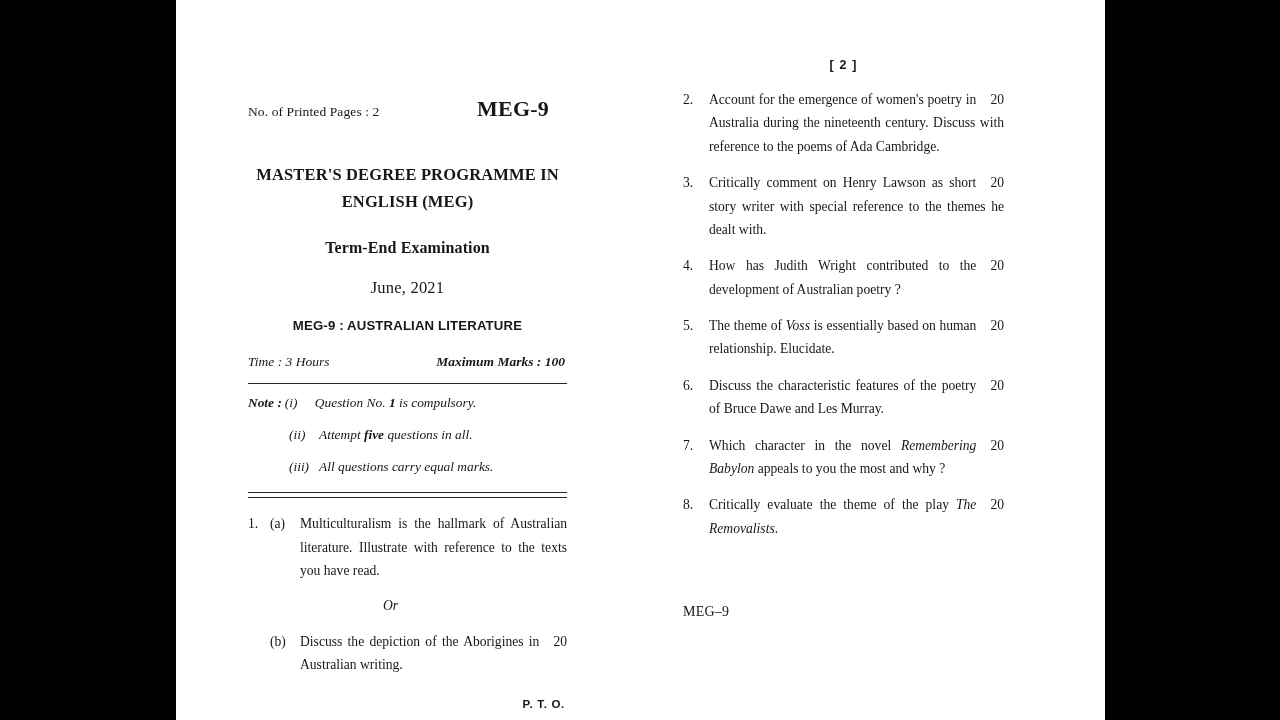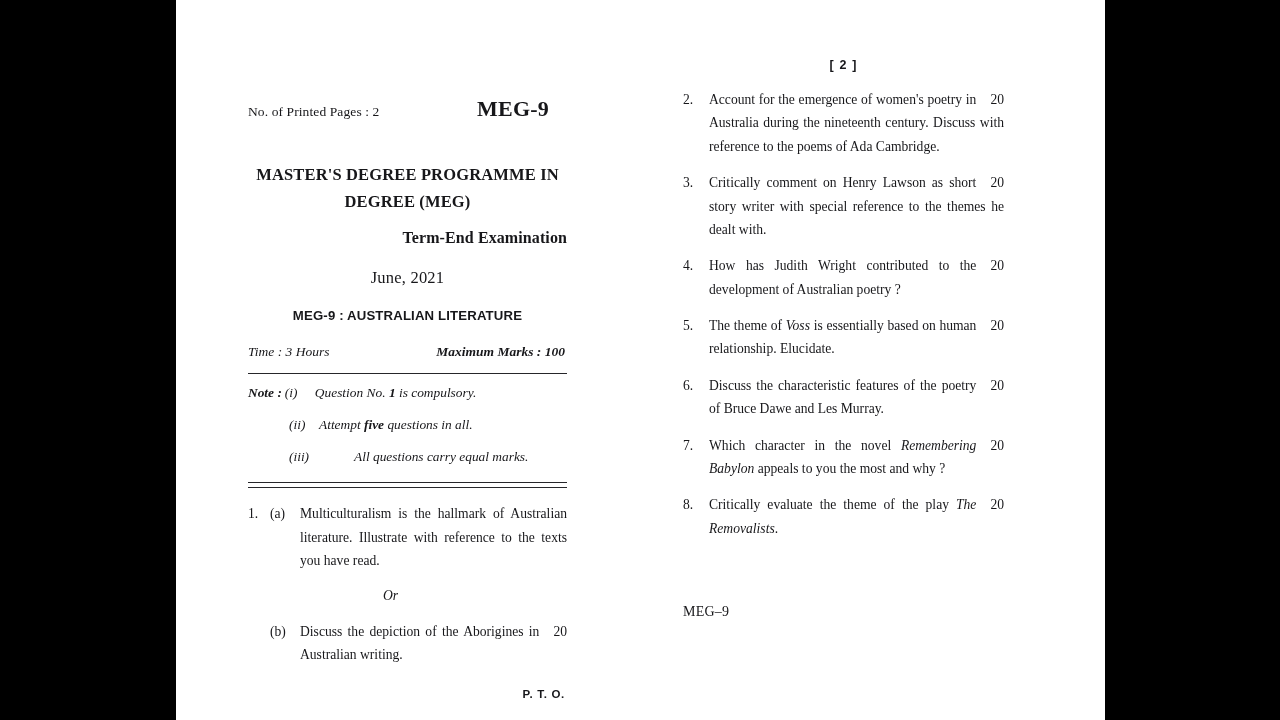--- a/index.html
+++ b/index.html
@@ -59,22 +59,22 @@
 
   .prog-title {
     margin-top: 32px;
     text-align: center;
     font-size: 16.5px;
     font-weight: bold;
     line-height: 1.62;
     letter-spacing: .15px;
   }
   .exam-line {
-    margin-top: 10px;
-    text-align: right;
+    margin-top: 20px;
+    text-align: center;
     font-size: 16px;
     font-weight: bold;
     line-height: 1.6;
     letter-spacing: .1px;
   }
   .session-line {
     margin-top: 17px;
     text-align: center;
     font-size: 16.5px;
     font-weight: normal;
@@ -121,21 +121,21 @@
     margin-top: 9px;
     font-size: 13.4px;
     font-style: italic;
     line-height: 1.42;
   }
   .note-row {
     display: flex;
     align-items: flex-start;
     margin-bottom: 13px;
   }
-  .note-row:last-child { margin-bottom: 16px; gap: 35px; }
+  .note-row:last-child { margin-bottom: 16px; }
   .note-label {
     font-weight: bold;
     font-style: italic;
     white-space: nowrap;
     padding-right: 3px;
   }
   .note-marker {
     width: 30px;
     flex: 0 0 30px;
     font-style: italic;
@@ -232,21 +232,21 @@
 
     <div class="col-left">
 
       <div class="printed-row">
         <div class="printed-pages">No. of Printed Pages : 2</div>
         <div class="course-code-top">MEG-9</div>
       </div>
 
       <div class="prog-title">
         <div>MASTER'S DEGREE PROGRAMME IN</div>
-        <div>DEGREE (MEG)</div>
+        <div>ENGLISH (MEG)</div>
       </div>
 
       <div class="exam-line">Term-End Examination</div>
       <div class="session-line">June, 2021</div>
       <div class="subject-line">MEG-9 : AUSTRALIAN LITERATURE</div>
 
       <div class="time-marks">
         <span class="time-val">Time : 3 Hours</span>
         <span class="marks-val">Maximum Marks : 100</span>
       </div>

